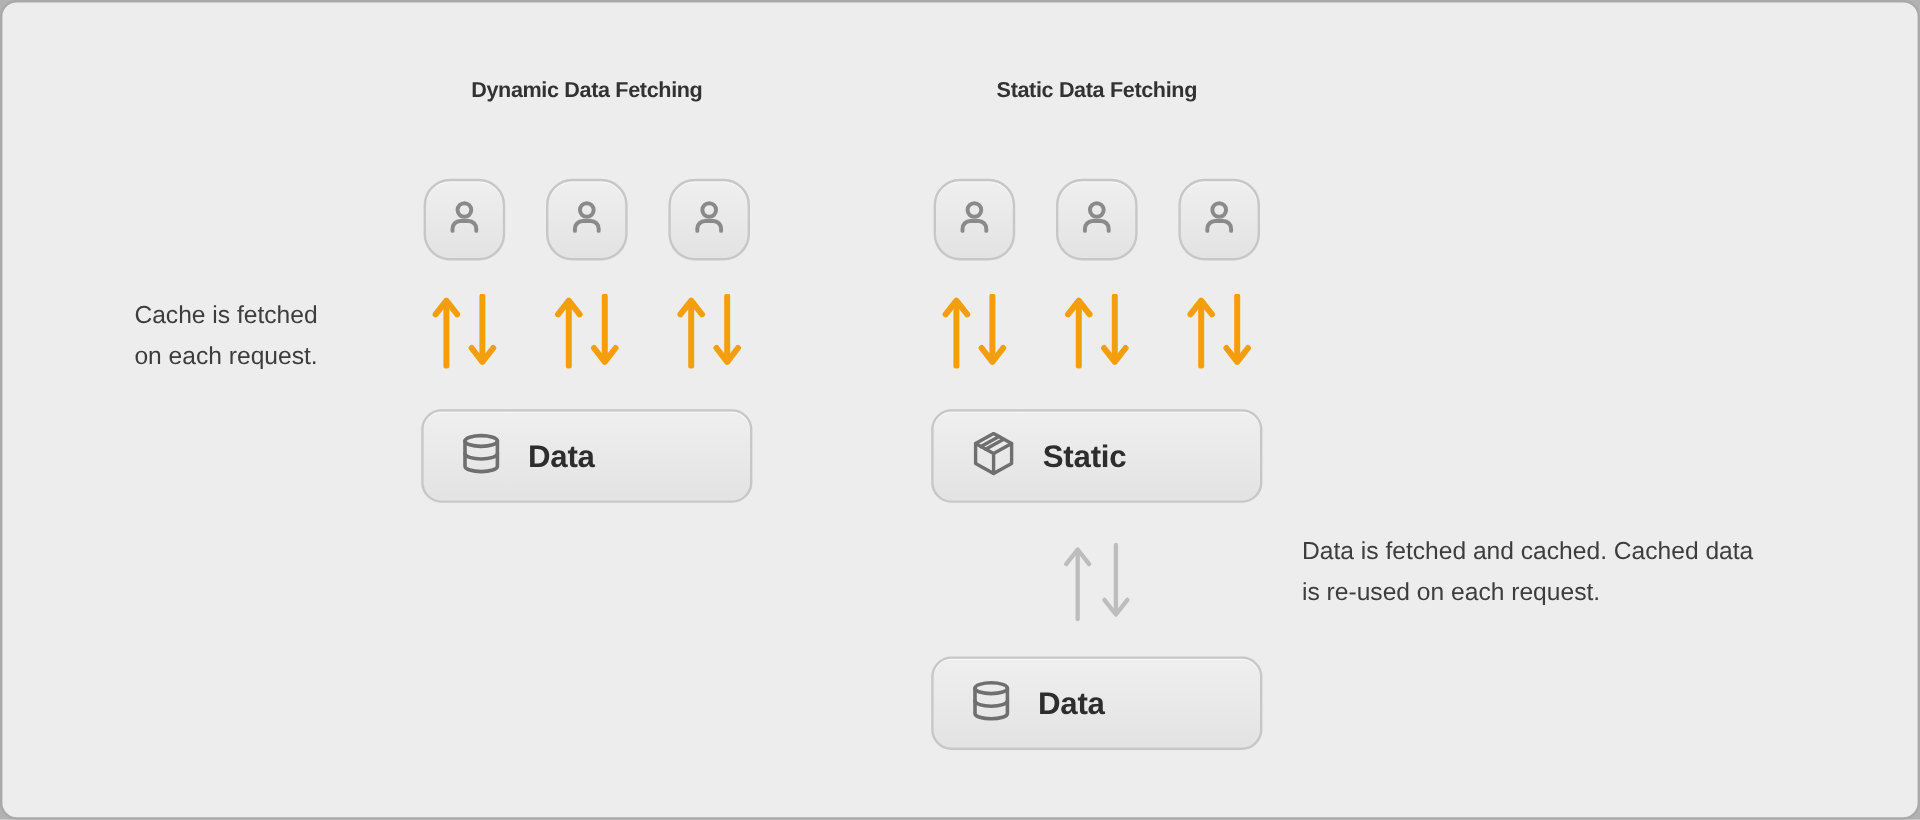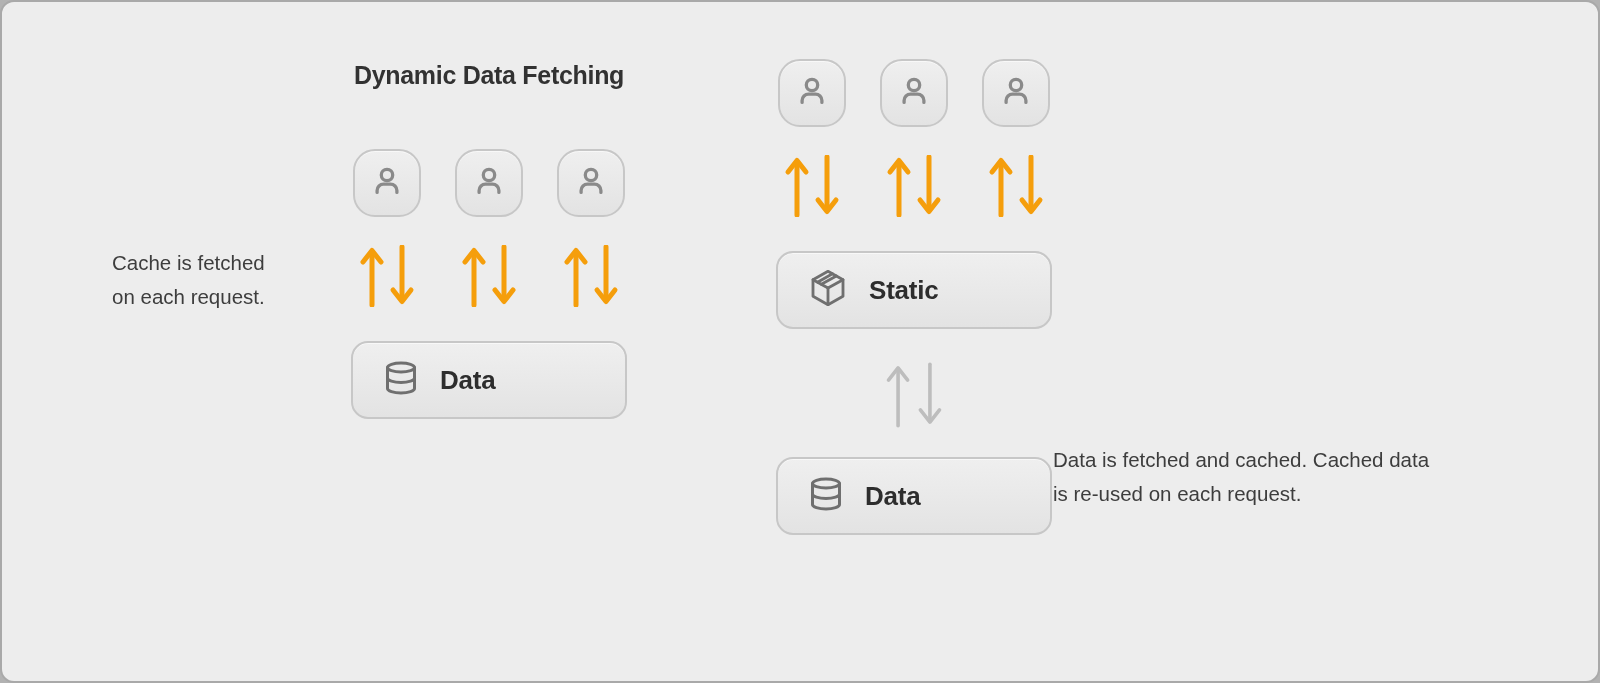--- a/index.html
+++ b/index.html
@@ -36,21 +36,21 @@
     position:absolute;
     top:57px;
     width:276px;
     display:flex;
     flex-direction:column;
     align-items:center;
   }
   .group-left{left:349px;}
   .group-right{left:774px;}
   .group-title{
-    font-size:25px;
+    font-size:18px;
     font-weight:700;
     letter-spacing:-0.3px;
     color:var(--title-text);
     line-height:32px;
     white-space:nowrap;
     margin-bottom:58px;
   }
   .users-row{
     display:flex;
     gap:34px;
@@ -103,21 +103,21 @@
   }
   .mid-arrows{margin-top:33px;}
   
   .caption{
     position:absolute;
     font-size:20.5px;
     line-height:34px;
     color:var(--caption-text);
   }
   .caption-left{left:110px;top:244px;width:172px;}
-  .caption-right{left:1051px;top:441px;width:382px;}
+  .caption-right{left:1083px;top:441px;width:382px;}
 </style>
 </head>
 <body>
 
 <svg width="0" height="0" style="position:absolute" aria-hidden="true">
   <defs>
     <g id="sym-user" fill="none" stroke="currentColor" stroke-width="2.2" stroke-linecap="round" stroke-linejoin="round">
       <circle cx="12" cy="8" r="3.8"></circle>
       <path d="M5.4 19.6 v-1.2 a4.3 4.3 0 0 1 4.3-4.3 h4.6 a4.3 4.3 0 0 1 4.3 4.3 v1.2"></path>
     </g>
@@ -191,20 +191,21 @@
     <div class="node-box first">
       <span>
         <svg width="36" height="40" viewBox="0 0 24 24">
             <use href="#sym-database"></use>
           </svg></span>
       <span class="node-label">Data</span>
     </div>
   </section>
 
   <section class="group group-right">
+    <h2 class="group-title">Static Data Fetching</h2>
 
     <div class="users-row">
       <div class="user-tile">
         <span>
           <svg width="36" height="36" viewBox="0 0 24 24">
               <use href="#sym-user"></use>
             </svg></span>
       </div>
       <div class="user-tile">
         <span>

